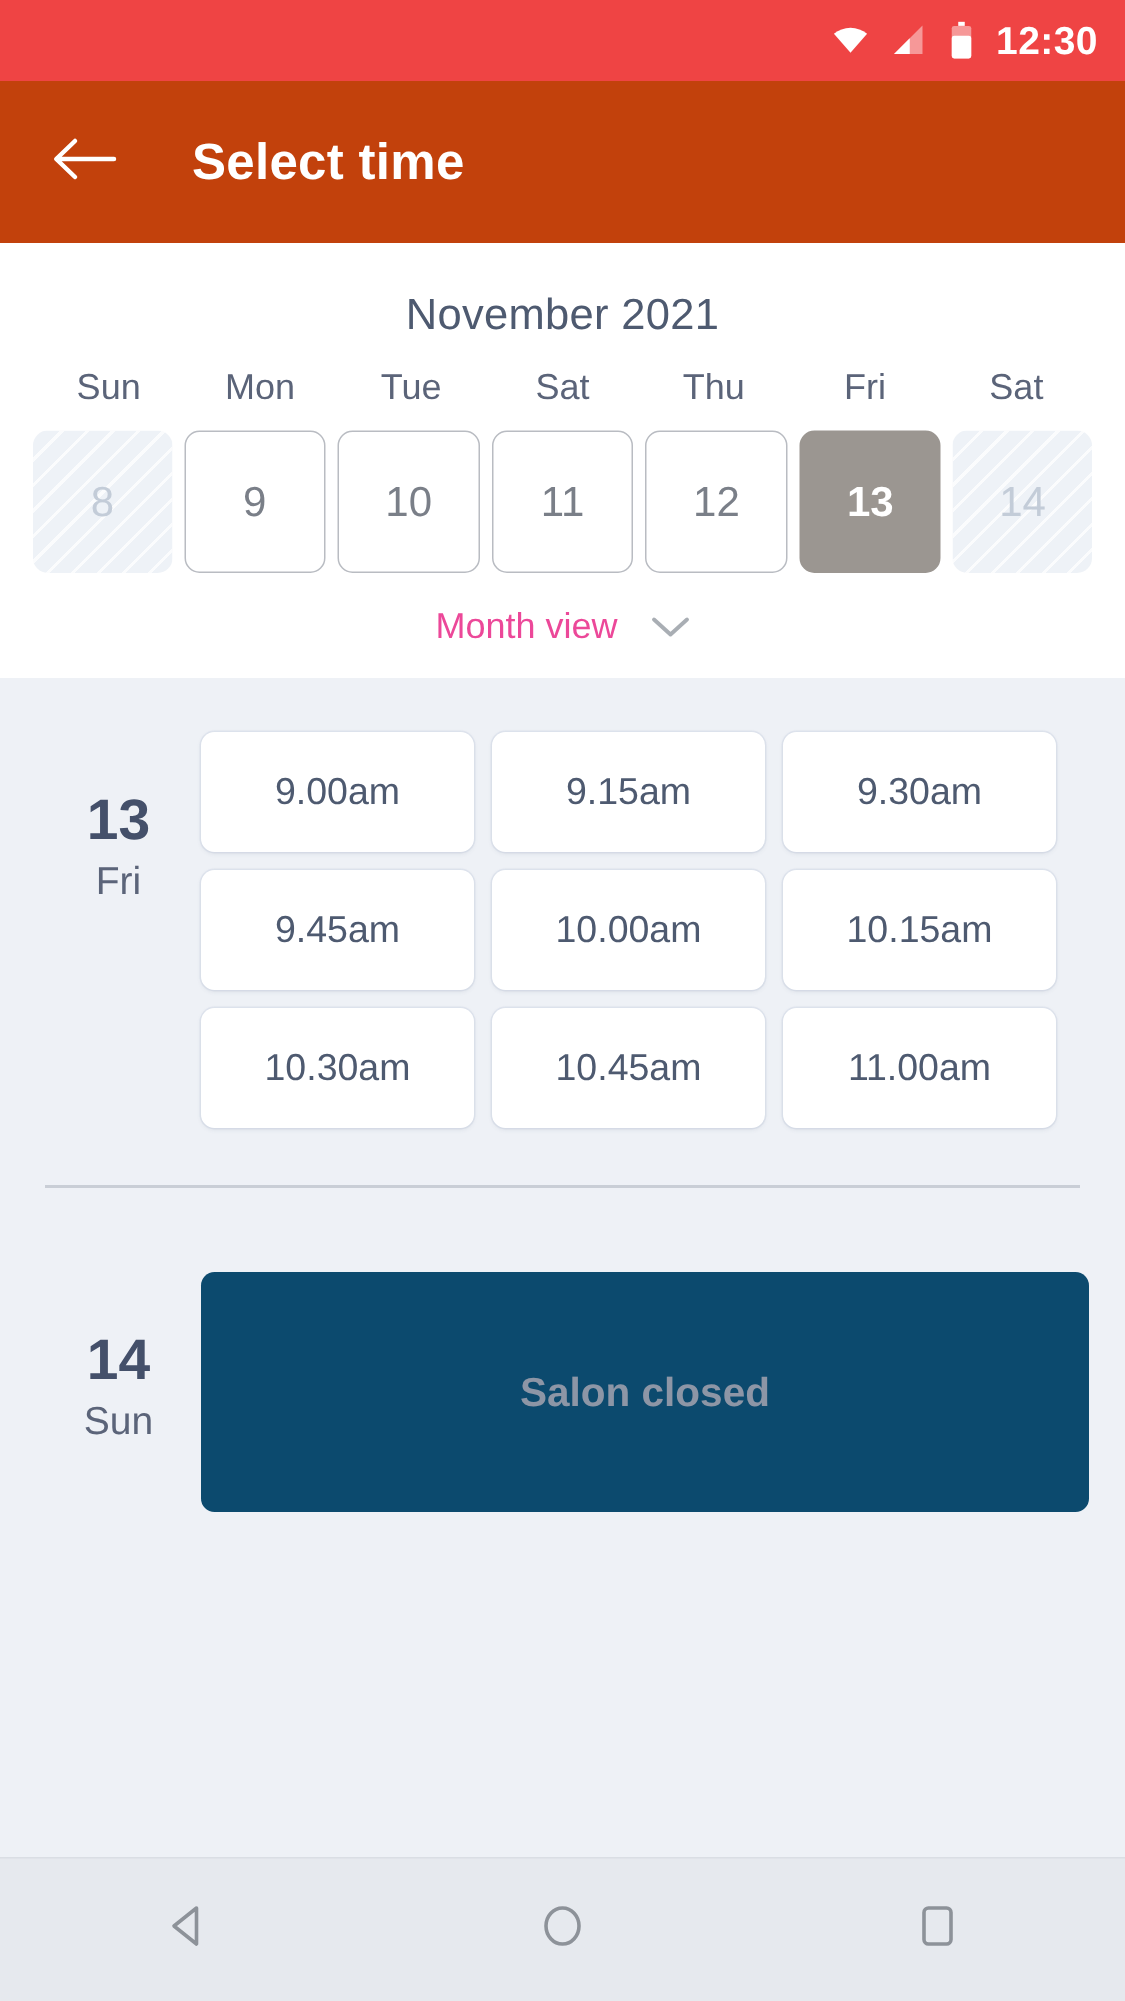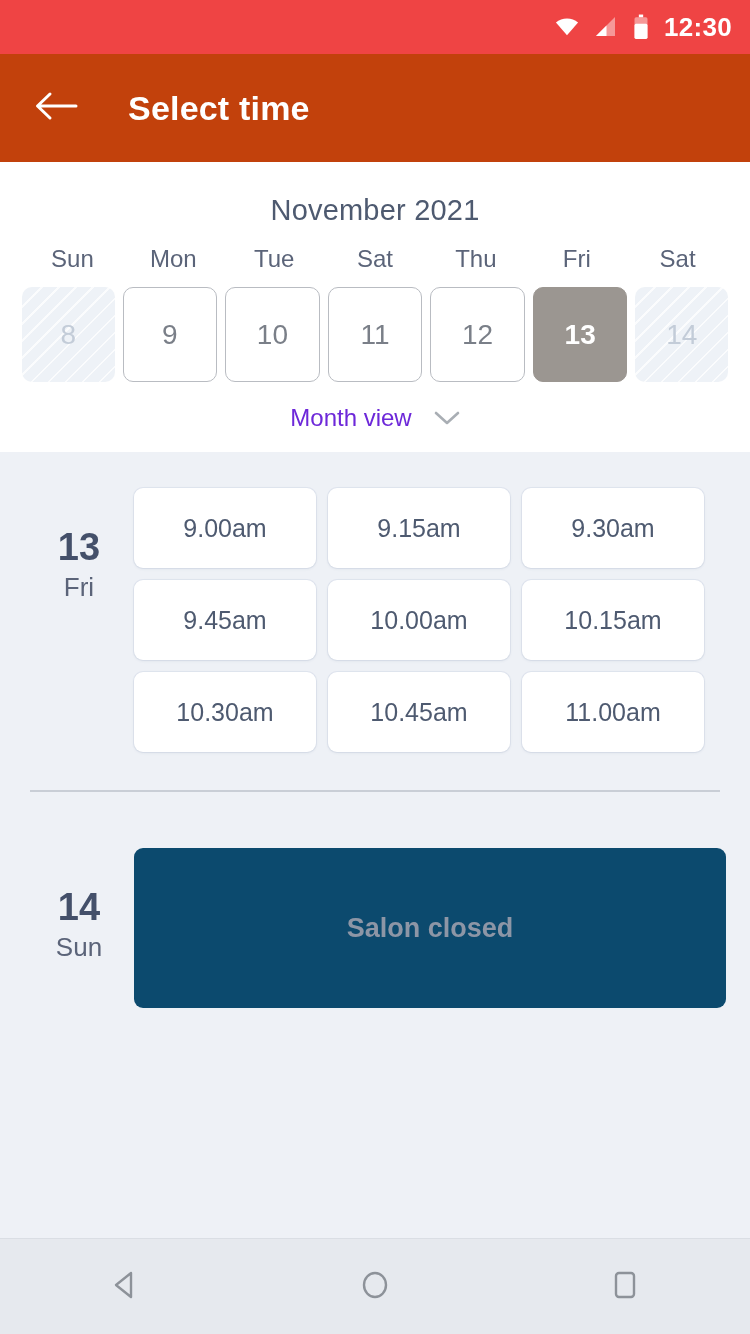--- a/index.html
+++ b/index.html
@@ -71,21 +71,21 @@
   .daycell.disabled {
     color:#c3ccd8;
     background-color:#eef2f7;
     background-image:repeating-linear-gradient(
       -45deg, rgba(255,255,255,0) 0 10px, rgba(255,255,255,0.75) 10px 12px);
   }
   .monthview-row {
     display:flex; align-items:center; justify-content:center;
     gap:22px; padding:22px 0 10px; cursor:pointer;
   }
-  .monthview-row .mv-label { color:#6d28d9; font-size:24px; }
+  .monthview-row .mv-label { color:#ec4899; font-size:24px; }
   .chev { width:26px; height:16px; display:block; }
 
   
   .body {
     flex:1; background:#eef1f6; overflow:hidden; padding-top:22px;
   }
   .dayblock { display:flex; padding:14px 24px 0; }
   .daylabel {
     width:110px; flex:none; text-align:center; padding-top:40px;
   }

